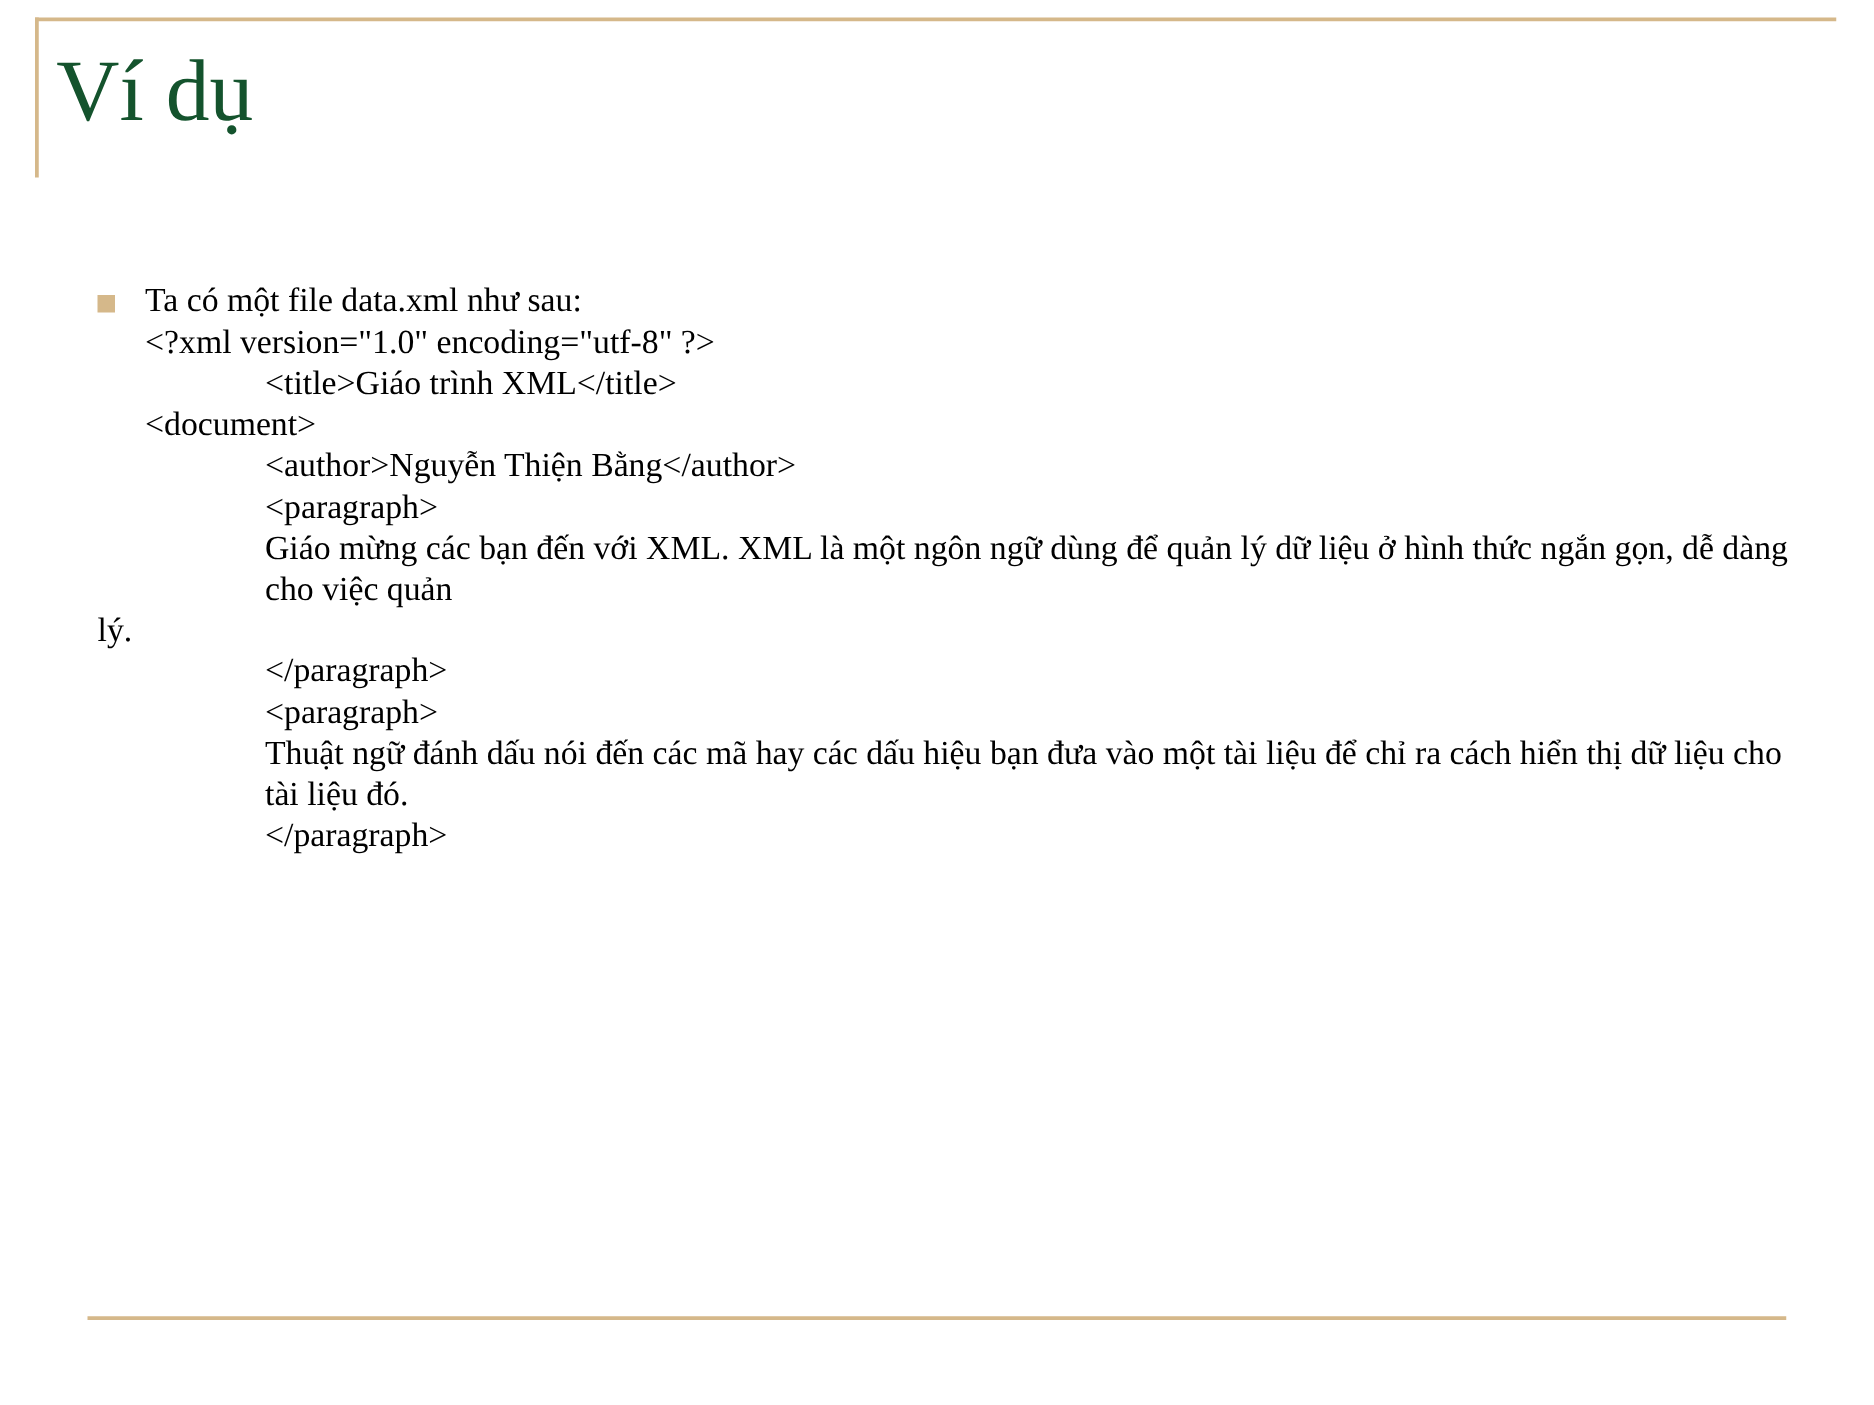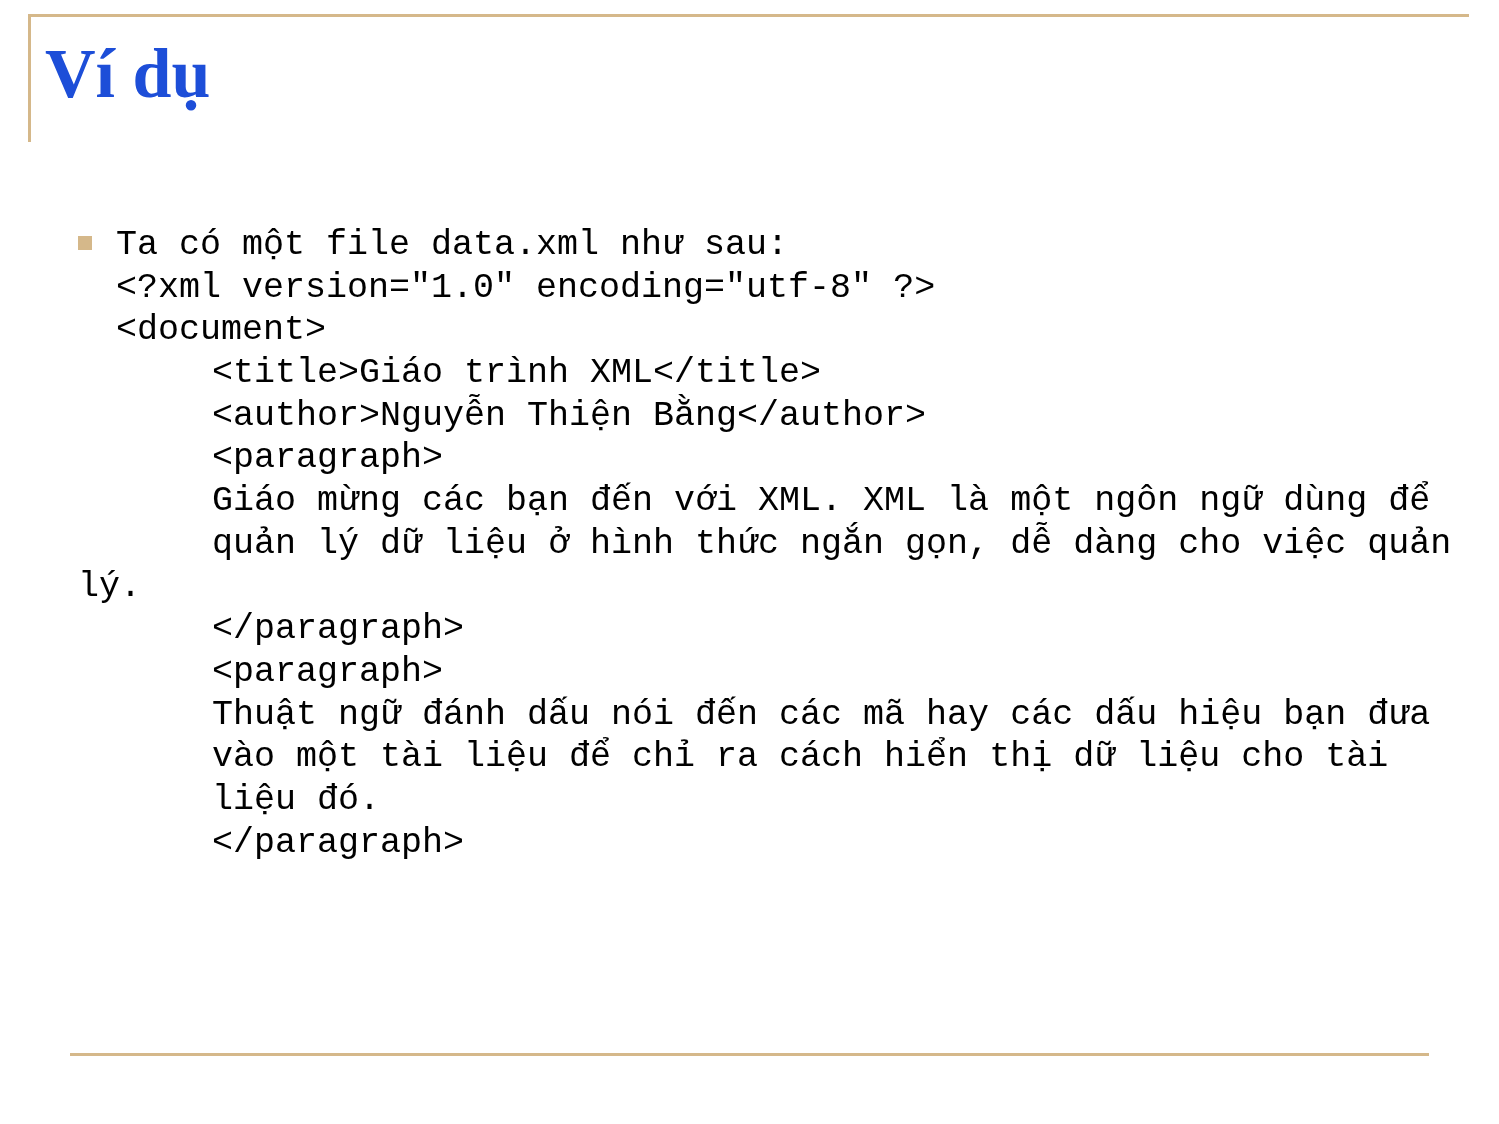--- a/index.html
+++ b/index.html
@@ -31,46 +31,46 @@
       width: 3px;
       height: 128px;
       background: #d5b88a;
     }
     .title {
       position: absolute;
       top: 34px;
       left: 45px;
       font-family: "Times New Roman", Times, serif;
       font-size: 70px;
-      color: #1d4ed8;
-      font-weight: 700;
+      color: #14532d;
+      font-weight: 400;
     }
     .content {
       position: absolute;
       top: 224px;
       left: 78px;
       right: 40px;
     }
     .bullet-row {
       display: flex;
       align-items: flex-start;
       gap: 24px;
     }
     .bullet-icon {
       width: 14px;
       height: 14px;
       background: #d5b88a;
       margin-top: 12px;
       flex-shrink: 0;
     }
     .body-text {
-      font-size: 35px;
+      font-size: 27px;
       color: #000000;
       line-height: 1.22;
-      font-family: Liberation Mono, monospace;
+      font-family: Liberation Serif, serif;
     }
     .line { display: block; }
     .indent1 { padding-left: 96px; }
     .bottom-rule {
       position: absolute;
       left: 70px;
       right: 70px;
       bottom: 68px;
       height: 3px;
       background: #d5b88a;
@@ -84,22 +84,22 @@
   <div class="left-rule"></div>
 
   <h1 class="title">Ví dụ</h1>
 
   <div class="content">
     <div class="bullet-row">
       <span class="bullet-icon"></span>
       <div class="body-text">
         <span class="line">Ta có một file data.xml như sau:</span>
         <span class="line">&lt;?xml version="1.0" encoding="utf-8" ?&gt;</span>
+        <span class="line indent1">&lt;title&gt;Giáo trình XML&lt;/title&gt;</span>
         <span class="line">&lt;document&gt;</span>
-        <span class="line indent1">&lt;title&gt;Giáo trình XML&lt;/title&gt;</span>
         <span class="line indent1">&lt;author&gt;Nguyễn Thiện Bằng&lt;/author&gt;</span>
         <span class="line indent1">&lt;paragraph&gt;</span>
         <span class="line indent1">Giáo mừng các bạn đến với XML. XML là một ngôn ngữ dùng để quản lý dữ liệu ở hình thức ngắn gọn, dễ dàng cho việc  quản</span>
         <span class="line" style="margin-left:-38px;">lý.</span>
         <span class="line indent1">&lt;/paragraph&gt;</span>
         <span class="line indent1">&lt;paragraph&gt;</span>
         <span class="line indent1">Thuật ngữ đánh dấu nói đến các mã hay các dấu hiệu bạn đưa vào một tài liệu để chỉ ra cách hiển thị dữ liệu cho tài liệu đó.</span>
         <span class="line indent1">&lt;/paragraph&gt;</span>
       </div>
     </div>

